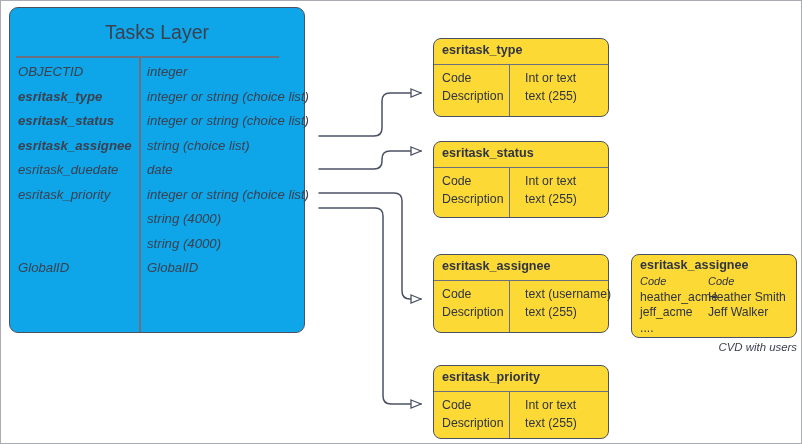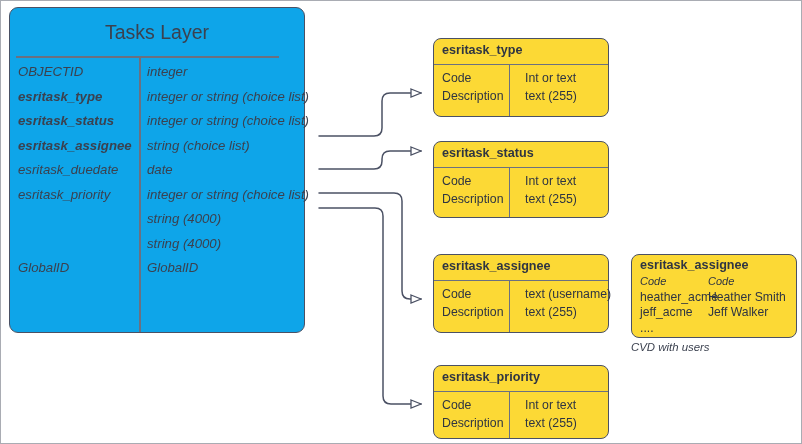--- a/index.html
+++ b/index.html
@@ -159,21 +159,21 @@
   }
   .cvd-list .cvdrow { position: relative; height: 15.5px; line-height: 15.5px; }
   .cvd-list .cvdrow.hdr { font-style: italic; font-size: 11px; }
   .cvd-list .k { position: absolute; left: 8px; white-space: nowrap; }
   .cvd-list .v { position: absolute; left: 76px; white-space: nowrap; }
   .cvd-caption {
     position: absolute;
     left: 630px;
     top: 340px;
     width: 166px;
-    text-align: left;
+    text-align: right;
     font-size: 11.4px;
     font-style: italic;
     color: #3b414f;
   }
 
   svg.wires {
     position: absolute;
     left: 0;
     top: 0;
     width: 802px;

